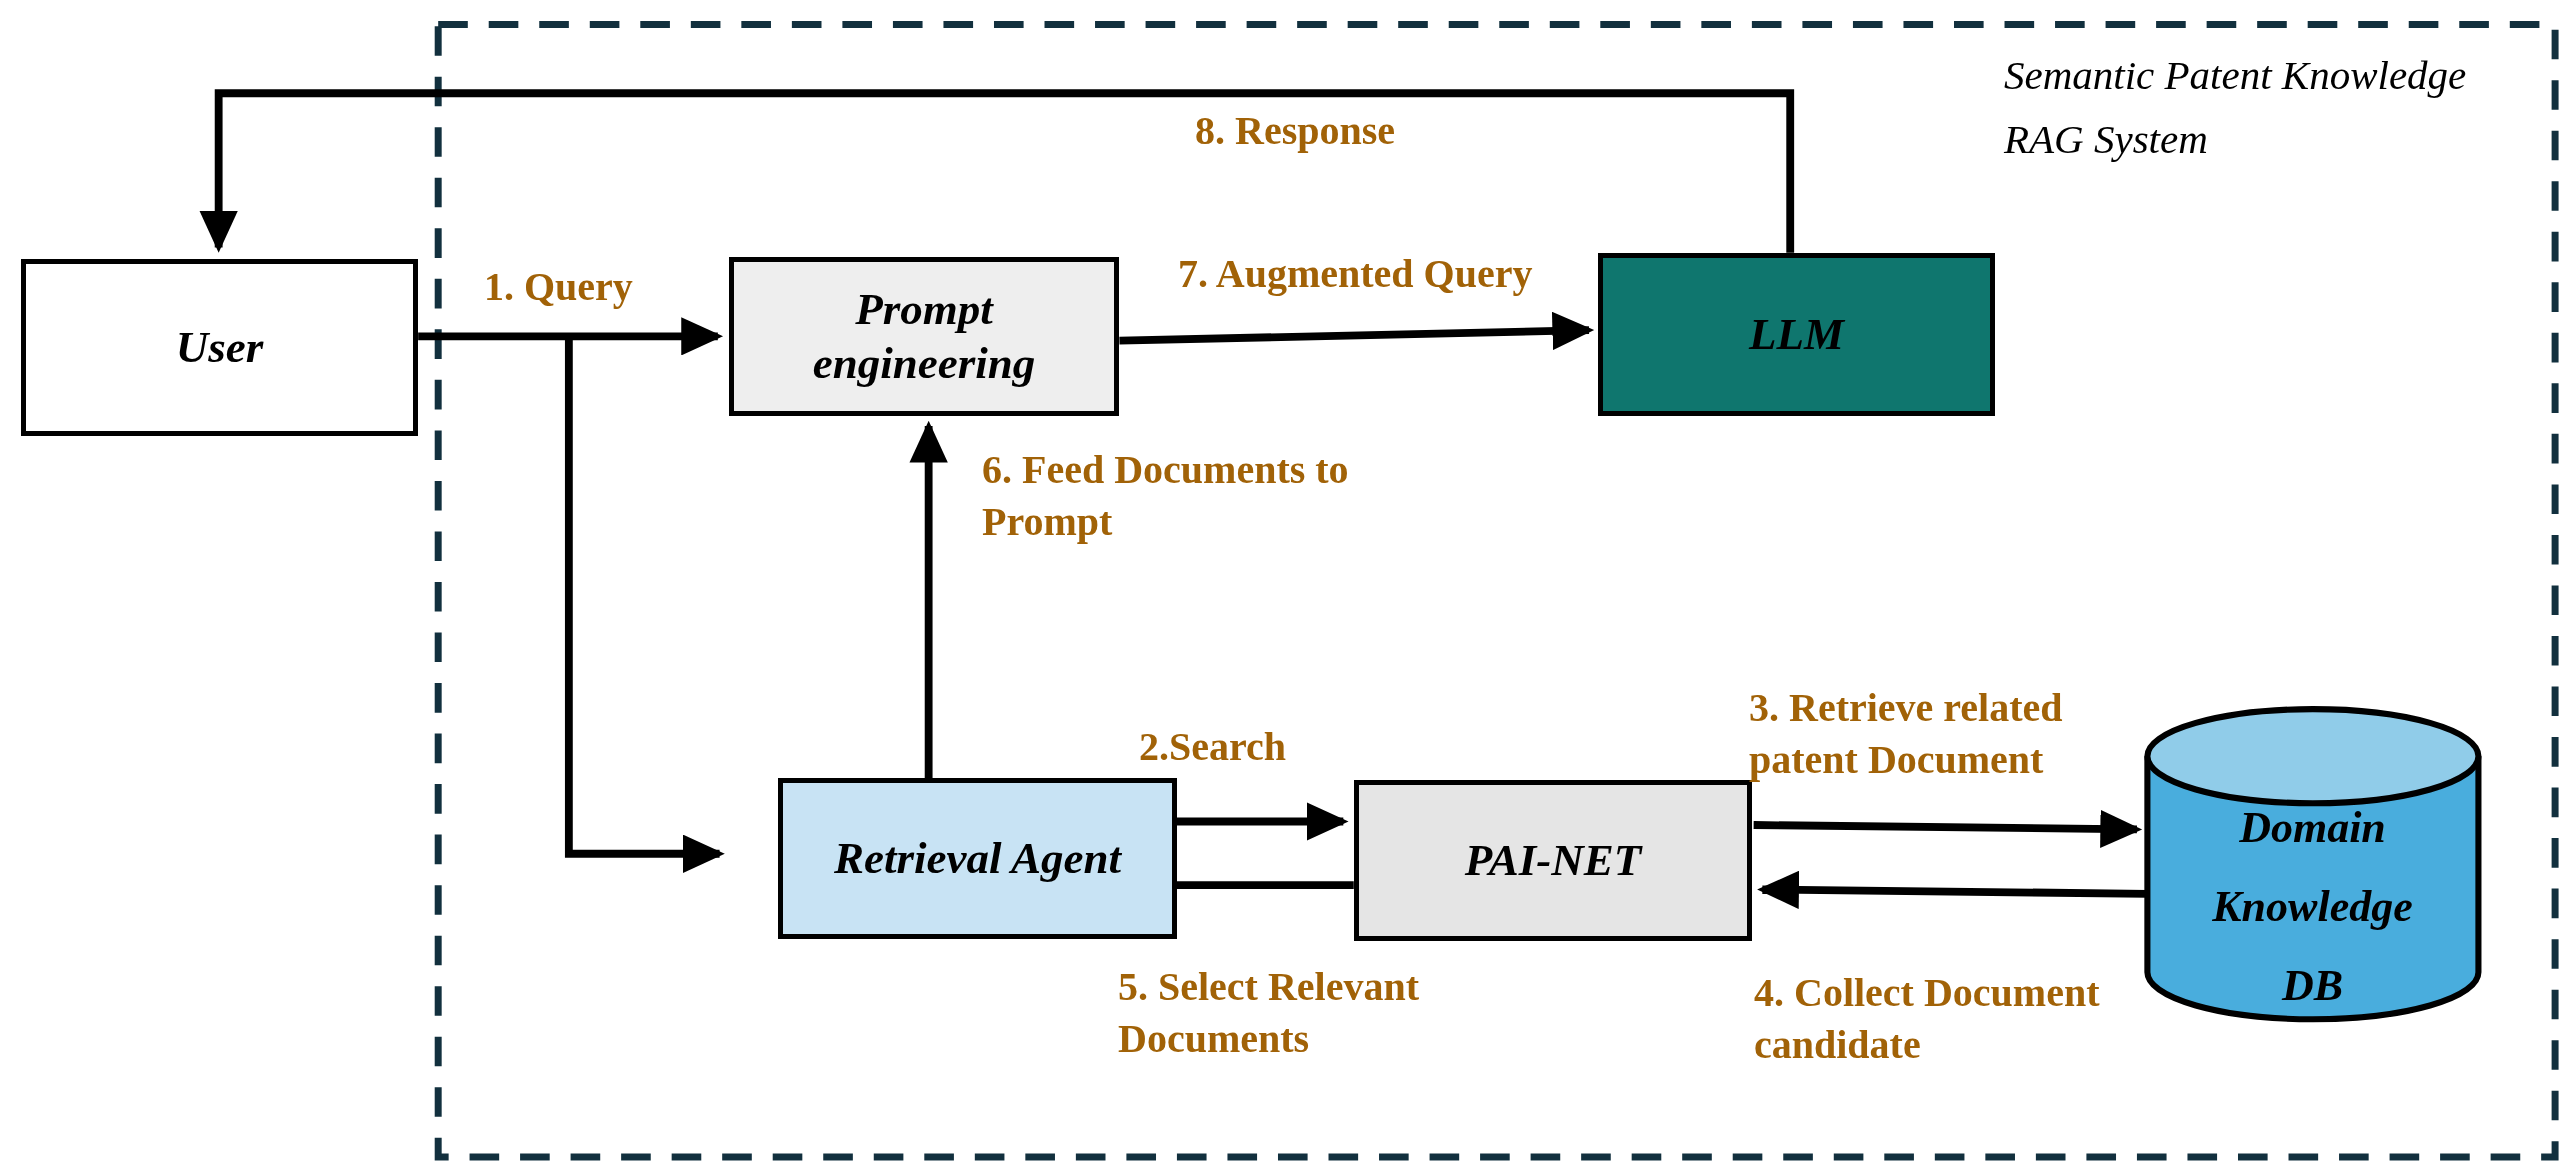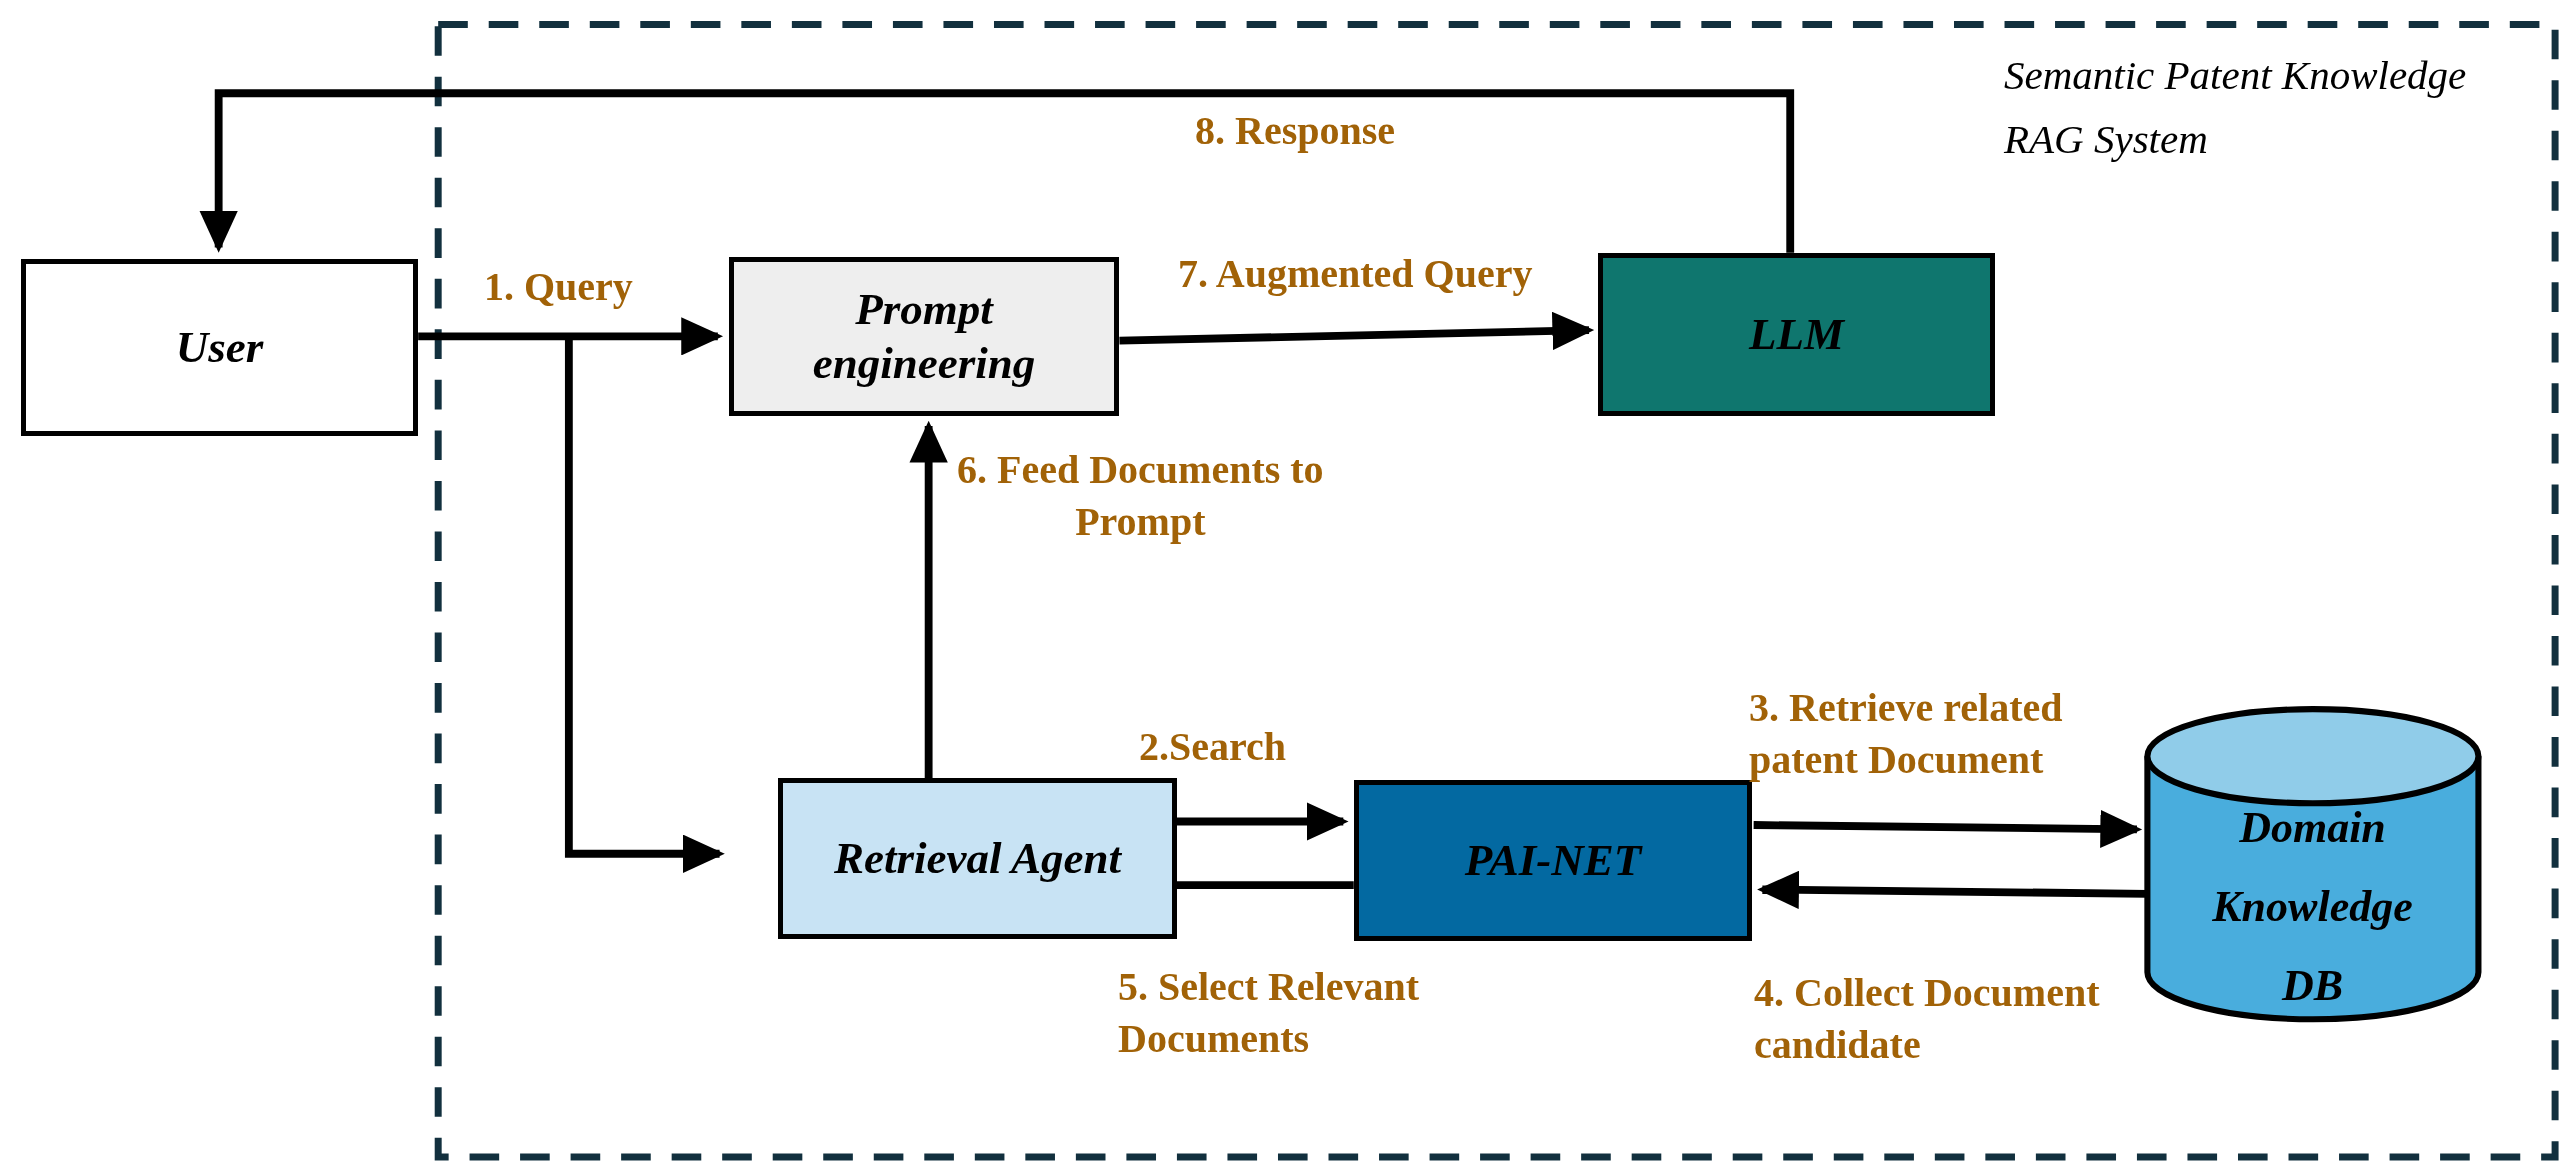--- a/index.html
+++ b/index.html
@@ -19,21 +19,21 @@
   .db-label{position:absolute;left:2147px;top:788px;width:331px;
         text-align:center;font-style:italic;font-weight:700;font-size:44px;
         line-height:79px;color:#000;white-space:pre-line;}
   .elabel{position:absolute;font-weight:700;font-size:40px;
         color:#a16207;line-height:1.3;white-space:pre-line;}
   .lbl-query{left:484px;top:261px;}
   .lbl-search{left:1139px;top:721px;}
   .lbl-retrieve{left:1749px;top:682px;}
   .lbl-collect{left:1754px;top:967px;}
   .lbl-select{left:1118px;top:961px;}
-  .lbl-feed{left:957px;top:444px;text-align:center;}
+  .lbl-feed{left:982px;top:444px;}
   .lbl-augmented{left:1178px;top:248px;}
   .lbl-response{left:1195px;top:105px;}
   .title{position:absolute;left:2004px;top:44px;width:575px;
         font-style:italic;font-weight:400;font-size:41px;line-height:1.55;
         color:#000;white-space:pre-line;}
 </style>
 </head>
 <body>
 
 <div class="stage">
@@ -81,21 +81,21 @@
   </div>
 
   <div class="node node-llm" style="background: #0f766e;">
     <span>LLM</span>
   </div>
 
   <div class="node node-retrieval" style="background: rgb(200, 227, 244); margin-left: 48px;">
     <span>Retrieval Agent</span>
   </div>
 
-  <div class="node node-painet" style="background: #0369a1;">
+  <div class="node node-painet" style="background: #e5e5e5;">
     <span>PAI-NET</span>
   </div>
 
   <div class="db-label">Domain
 Knowledge
 DB</div>
 
   <div class="elabel lbl-query">1. Query</div>
   <div class="elabel lbl-search">2.Search</div>
   <div class="elabel lbl-retrieve">3. Retrieve related

